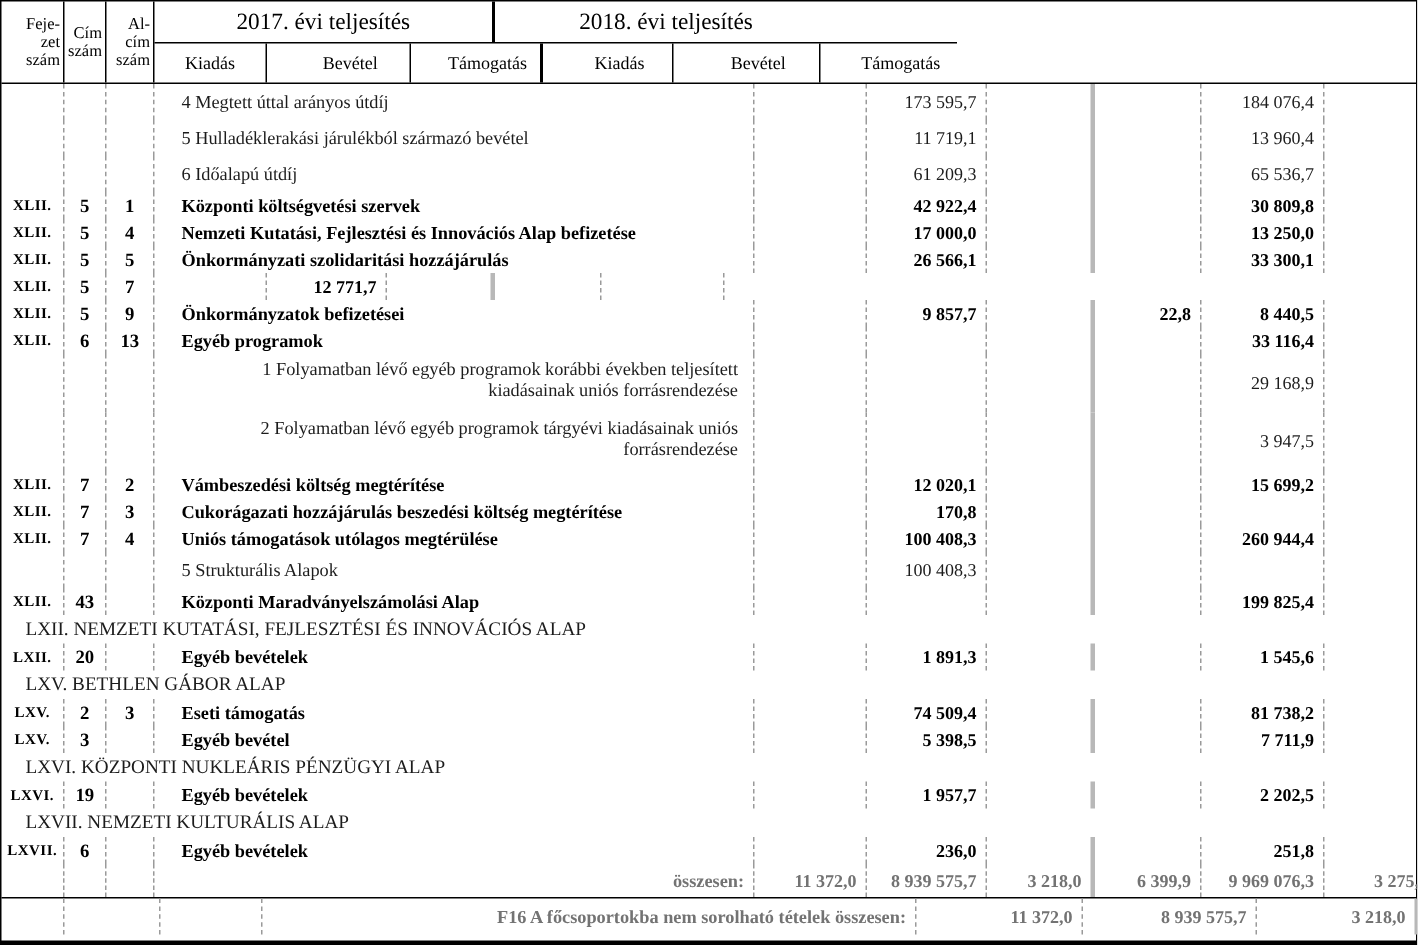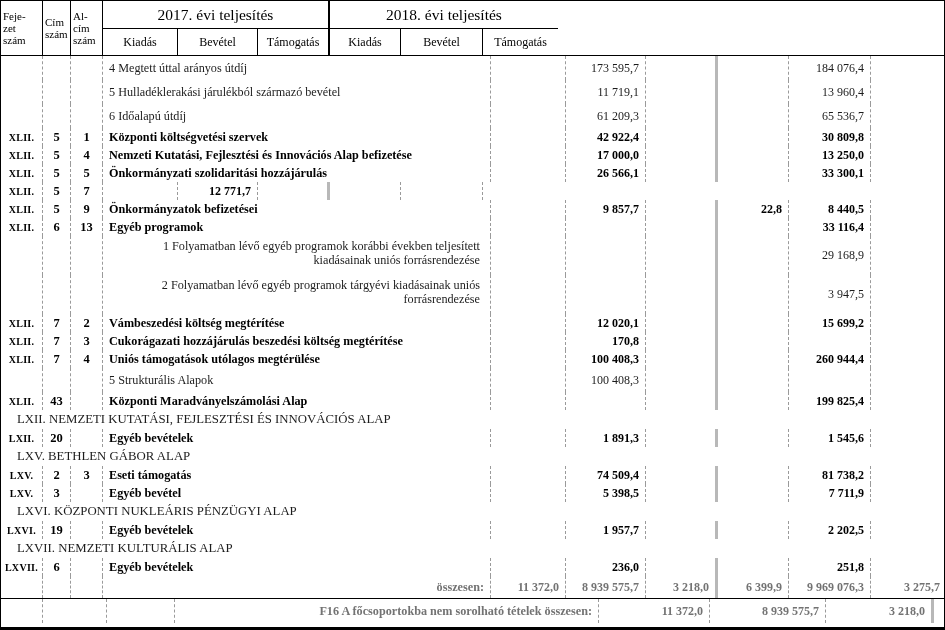--- a/index.html
+++ b/index.html
@@ -13,38 +13,38 @@
   .c3{width:32px;flex:none;}
   .c4{width:388px;flex:none;}
   .c5{width:75px;flex:none;}
   .c6{width:80px;flex:none;}
   .c7{width:72px;flex:none;}
   .c8{width:71px;flex:none;}
   .c9{width:82px;flex:none;}
   .c10{width:75px;flex:none;}
   
   .hdr{display:flex;flex:none;height:55px;border-bottom:1px solid #000;}
-  .hcell{border-right:1px solid #000;display:flex;align-items:center;justify-content:center;text-align:left;font-size:11px;line-height:12px;padding:2px;}
+  .hcell{border-right:1px solid #000;display:flex;align-items:center;justify-content:center;text-align:right;font-size:11px;line-height:12px;padding:2px;}
   .hname{font-size:12.5px;}
   .hyears{display:flex;flex-direction:column;flex:none;}
   .yrow{display:flex;height:28px;border-bottom:1px solid #000;}
   .ycell{display:flex;align-items:center;justify-content:center;font-size:15.5px;}
   .y2017{width:227px;border-right:2px solid #000;}
   .y2018{width:228px;}
-  .srow{display:flex;height:26px;}
+  .srow{display:flex;height:26px;gap:16px;}
   .scell{display:flex;align-items:center;justify-content:center;font-size:12px;border-right:1px solid #000;}
   .scell.thick{border-right:2px solid #000;}
   .scell.last{border-right:none;}
   
   .bdy{display:flex;flex-direction:column;flex:1;}
   .row{display:flex;flex:none;align-items:stretch;}
   .cell{border-right:1px dashed #9a9a9a;display:flex;align-items:center;font-size:12.2px;color:#1c1c1c;overflow:hidden;}
   .cell.num{justify-content:flex-end;padding-right:6px;font-size:12px;}
   .cell.ctr{justify-content:center;}
-  .cell.name{padding-left:6px;}
+  .cell.name{padding-left:6px;margin-left:12px;}
   .cell.thickdiv{border-right:3px solid #b8b8b8;}
   .cell.lastcol{border-right:none;}
   .row.bold .cell{font-weight:bold;color:#000;}
   .fej{font-size:10px;font-weight:bold;letter-spacing:.3px;}
   .cim{font-size:12.5px;font-weight:bold;}
   .row.plain{min-height:24px;}
   .row.bold{min-height:18px;}
   .row.wrap{min-height:36px;text-align:right;}
   .row.wrap .cell.name{line-height:14px;padding:3px 10px 8px 6px;align-items:flex-start;}
   .row.section{min-height:19px;}

